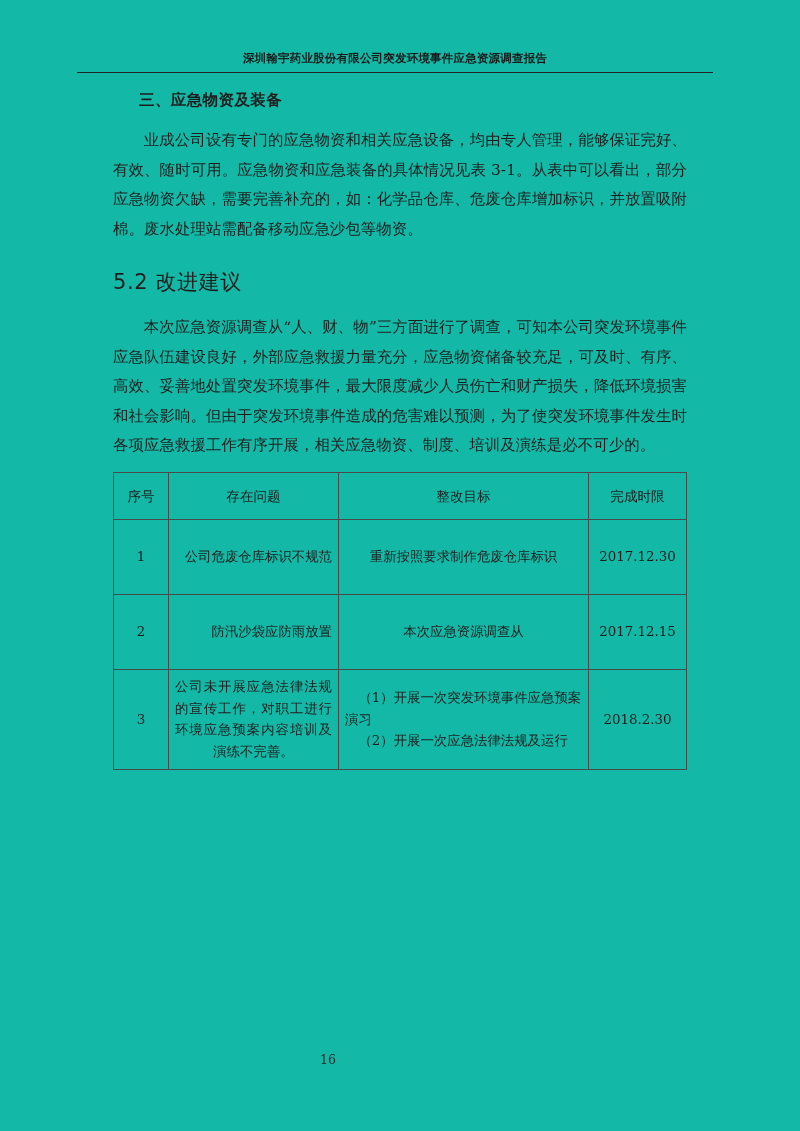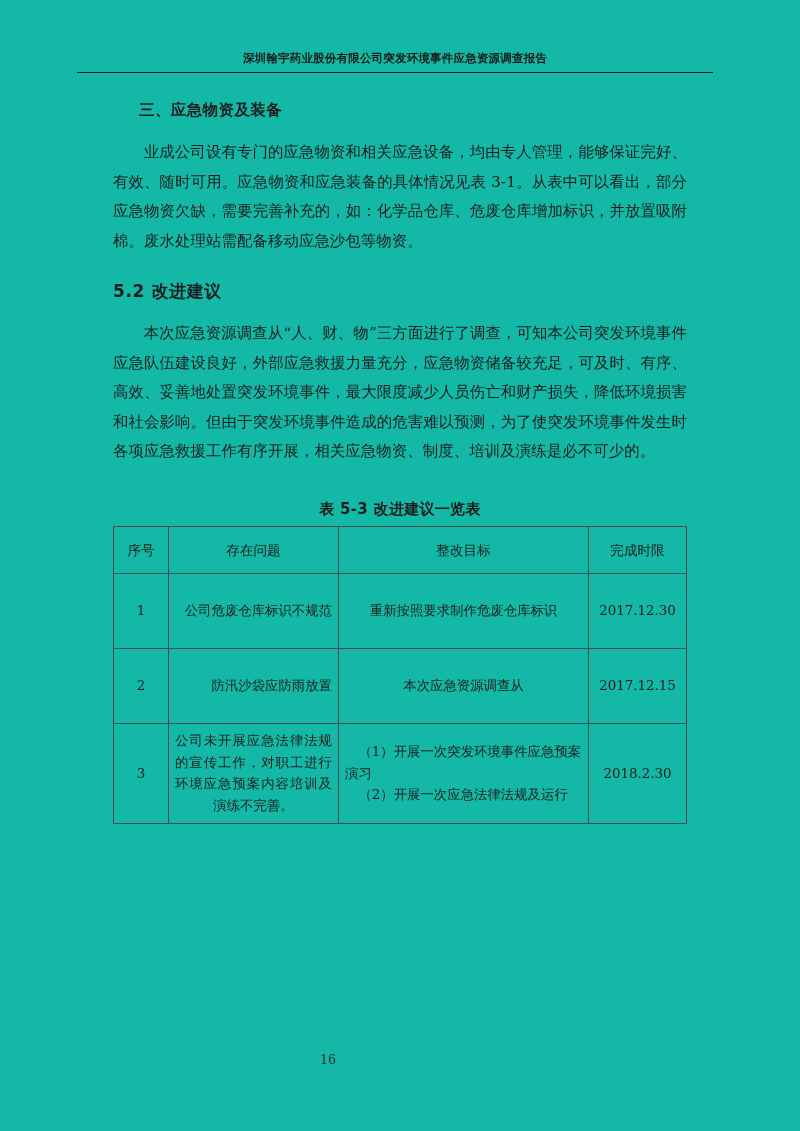--- a/index.html
+++ b/index.html
@@ -43,34 +43,34 @@
 
   
   .content {
     position: absolute;
     left: 113px;
     top: 88px;
     width: 574px;
   }
 
   h3.sub-heading {
-    margin: 12px 0 10px 0;
+    margin: 0 0 10px 0;
     padding-left: 26px;
     font-size: 15.5px;
     font-weight: bold;
-    font-family: Liberation Mono, monospace;
+    font-family: Liberation Sans, sans-serif;
     letter-spacing: 0.4px;
     line-height: 1.5;
   }
 
   h2.section-heading {
     margin: 22px 0 8px 0;
     padding-left: 0px;
-    font-size: 17px;
-    font-weight: bold;
+    font-size: 21px;
+    font-weight: normal;
     font-family: "DejaVu Sans", "Liberation Sans", sans-serif;
     letter-spacing: 0.6px;
     line-height: 1.5;
   }
 
   p.para {
     margin: 15px 0 2px 0;
     font-size: 15.4px;
     line-height: 1.92;
     text-align: justify;
@@ -161,21 +161,20 @@
 
     <p class="para">业成公司设有专门的应急物资和相关应急设备，均由专人管理，能够保证完好、有效、随时可用。应急物资和应急装备的具体情况见表 3-1。从表中可以看出，部分应急物资欠缺，需要完善补充的，如：化学品仓库、危废仓库增加标识，并放置吸附棉。废水处理站需配备移动应急沙包等物资。</p>
 
     <h2 class="section-heading">5.2  改进建议</h2>
 
     <p class="para">本次应急资源调查从“人、财、物”三方面进行了调查，可知本公司突发环境事件应急队伍建设良好，外部应急救援力量充分，应急物资储备较充足，可及时、有序、高效、妥善地处置突发环境事件，最大限度减少人员伤亡和财产损失，降低环境损害和社会影响。但由于突发环境事件造成的危害难以预测，为了使突发环境事件发生时各项应急救援工作有序开展，相关应急物资、制度、培训及演练是必不可少的。</p>
 
     <div class="gap-sm"></div>
 
 
-    <div class="table-caption">表 5-3  改进建议一览表</div>
 
     <table class="rec-table">
       <colgroup>
         <col class="col-no">
         <col class="col-issue">
         <col class="col-target">
         <col class="col-due">
       </colgroup>
       <thead>
         <tr>

